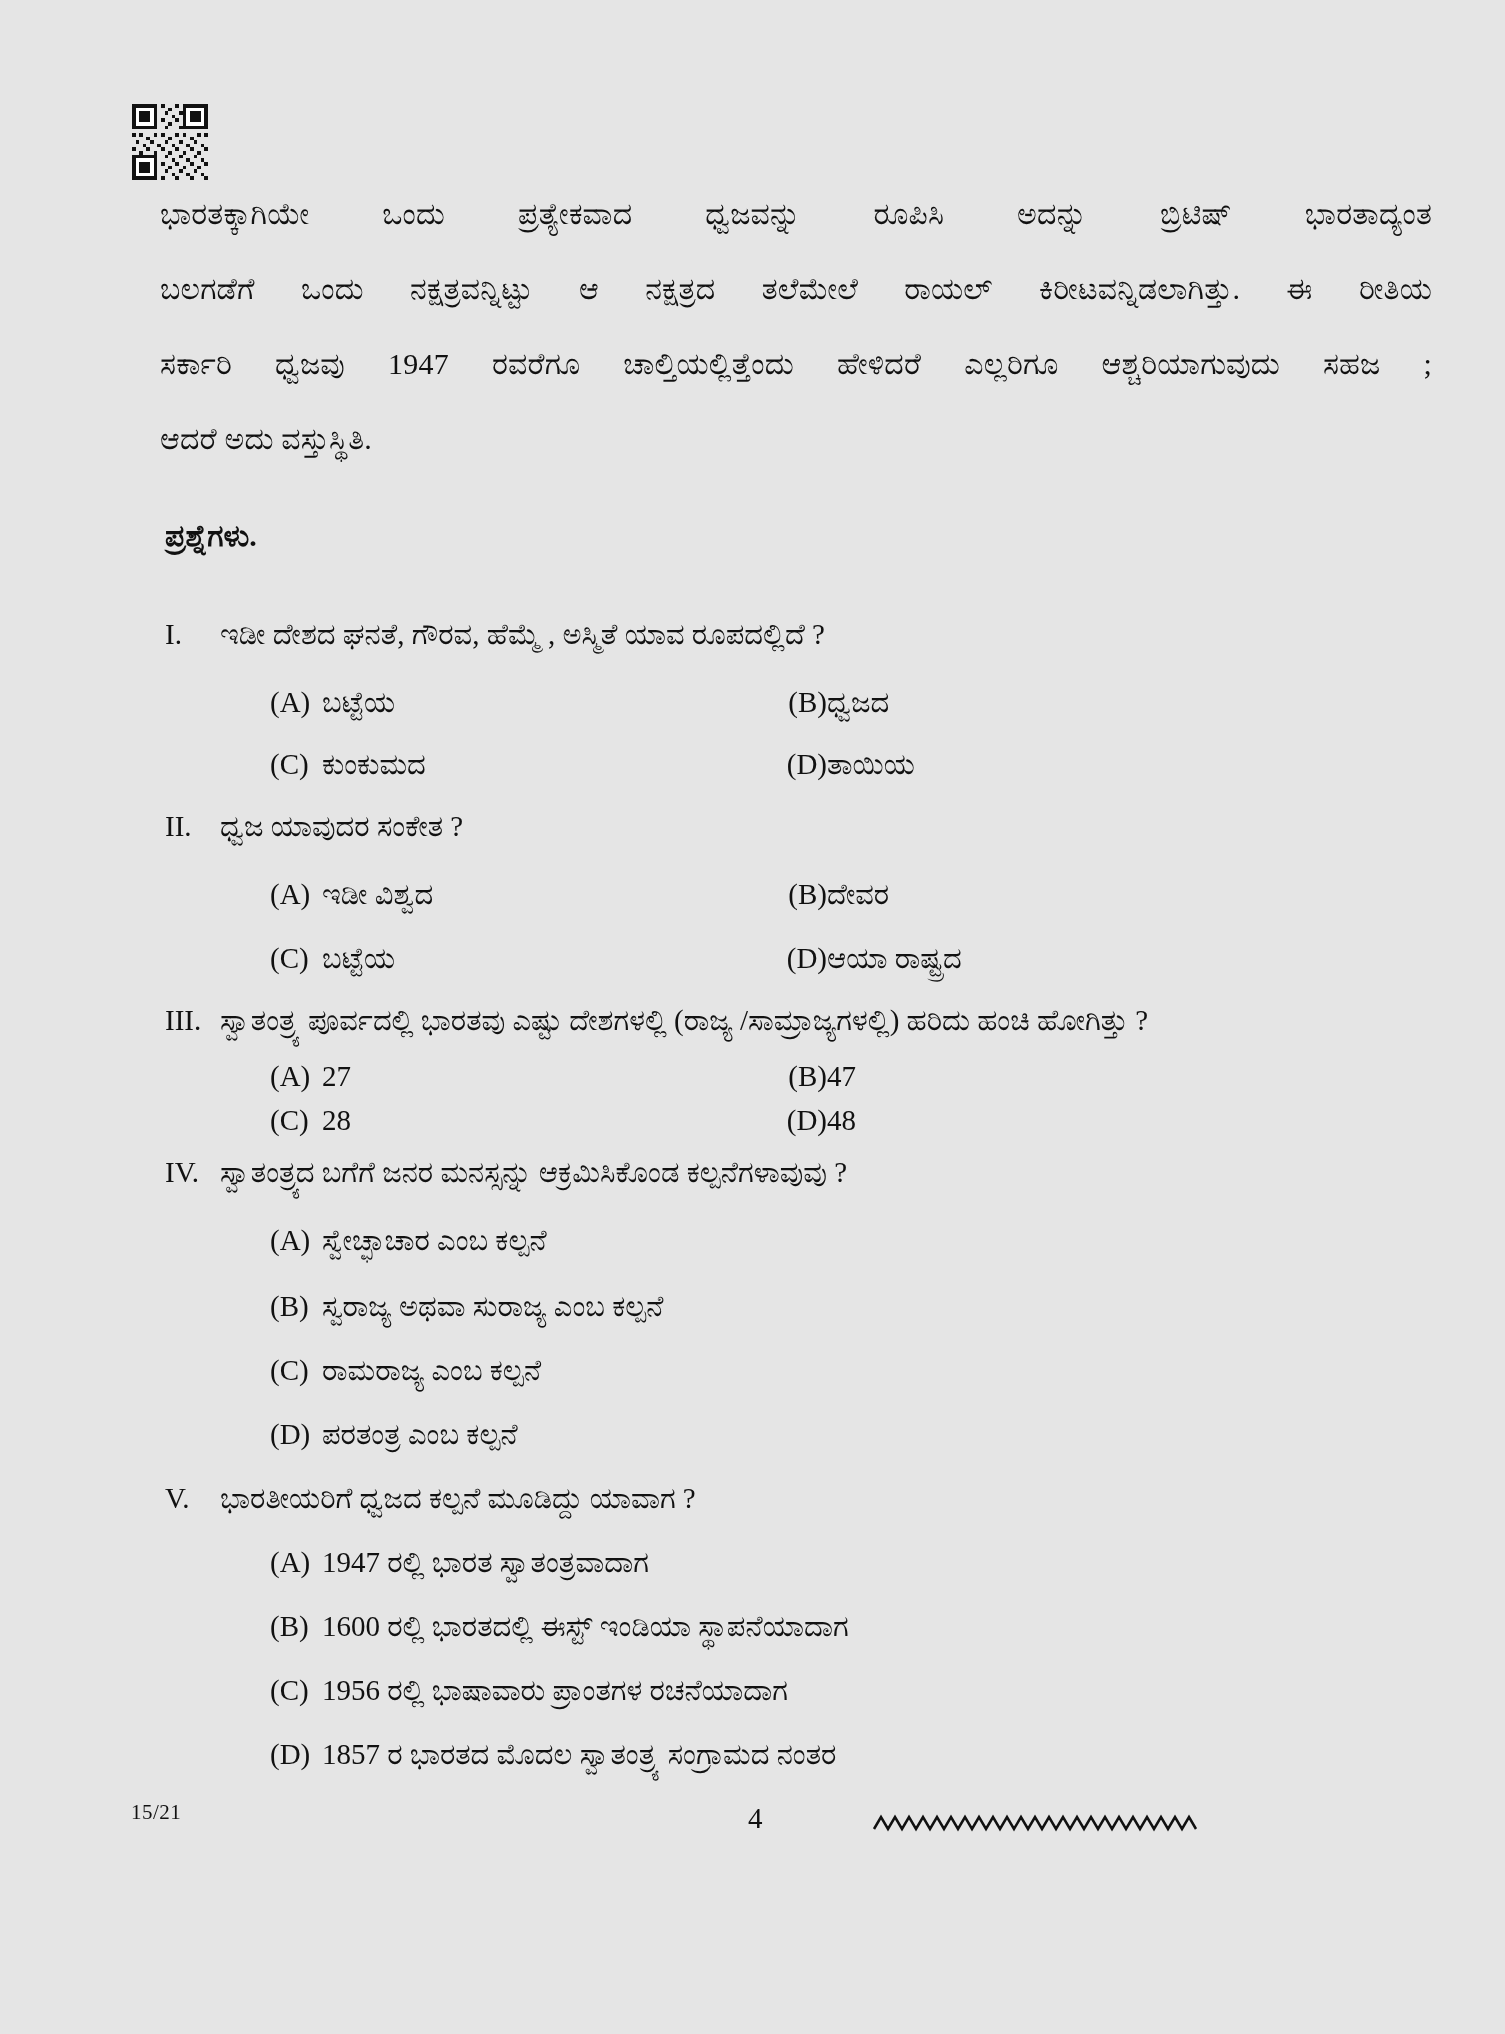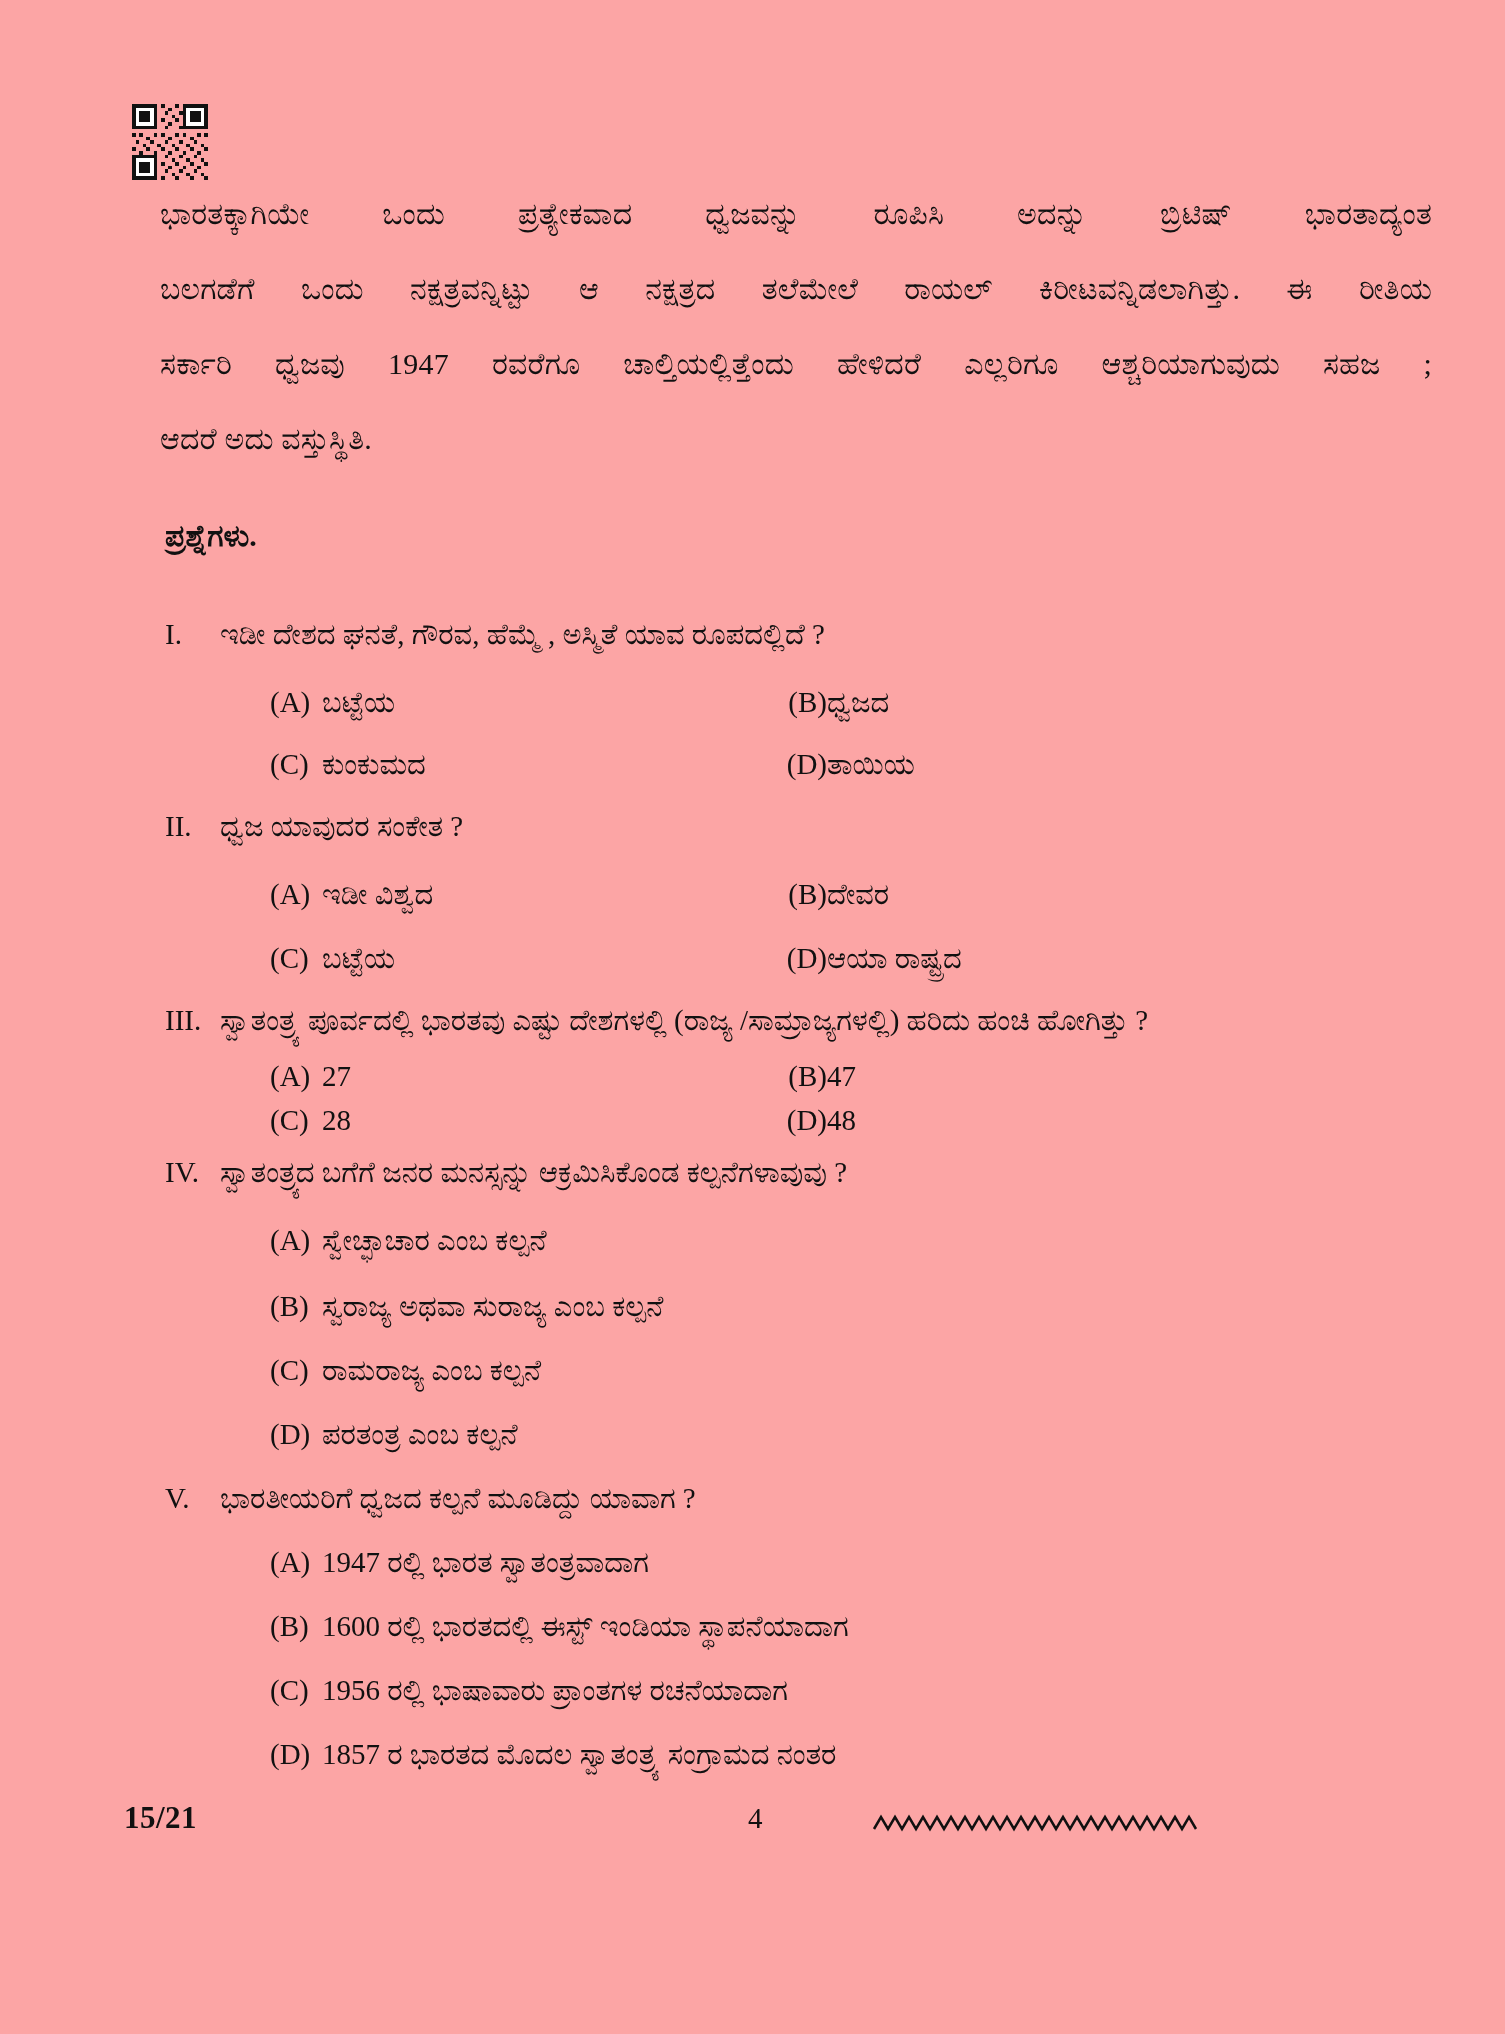--- a/index.html
+++ b/index.html
@@ -1,20 +1,20 @@
 <!DOCTYPE html>
 <html><head>
 <meta charset="utf-8">
 <style>
   html,body{margin:0;padding:0;background:#8a8a8a;}
   .page{
     position:relative;
     width:1505px;height:2034px;
     margin:0 auto;
-    background:#fca5a5;
+    background:#e5e5e5;
     color:#111;
     font-family:"Liberation Serif","DejaVu Serif",serif;
     overflow:hidden;
   }
   .qr{position:absolute;left:132px;top:104px;width:76px;height:76px;}
   .para{
     position:absolute;left:160px;top:176px;width:1272px;
     font-size:30px;line-height:75px;
     letter-spacing:.2px;
   }
@@ -36,22 +36,22 @@
   .qlabel{display:inline-block;min-width:55px;}
   .opt{
     position:absolute;
     font-size:29px;line-height:40px;white-space:nowrap;
   }
   .okey{display:inline-block;min-width:52px;}
   .colA{left:270px;}
   .colB{left:775px;text-align:right;}
   .colS{left:270px;}
   .footer-code{
-    position:absolute;left:124px;top:1800px;
-    font-size:31px;font-weight:700;letter-spacing:.5px;
+    position:absolute;left:131px;top:1800px;
+    font-size:21px;font-weight:400;letter-spacing:.5px;
   }
   .footer-page{
     position:absolute;left:748px;top:1802px;
     font-size:29px;
   }
   .squiggle{position:absolute;left:872px;top:1808px;width:335px;height:30px;}
 </style>
 </head>
 <body>
 

